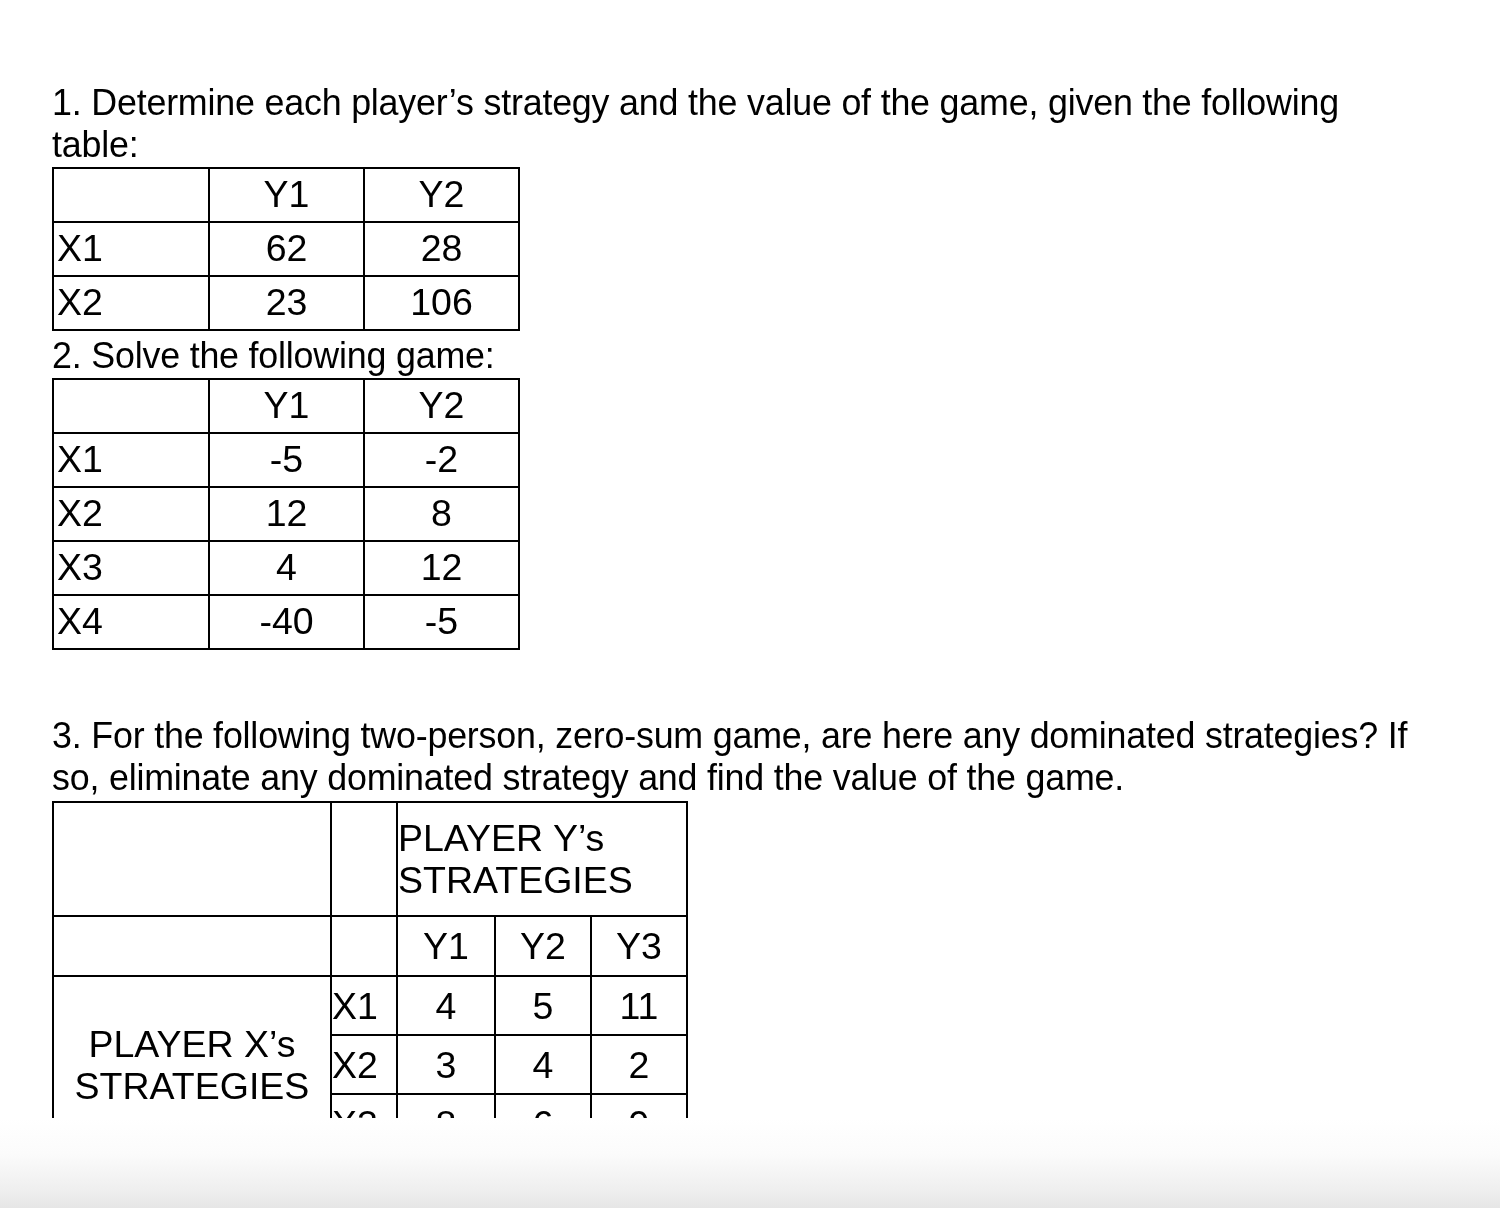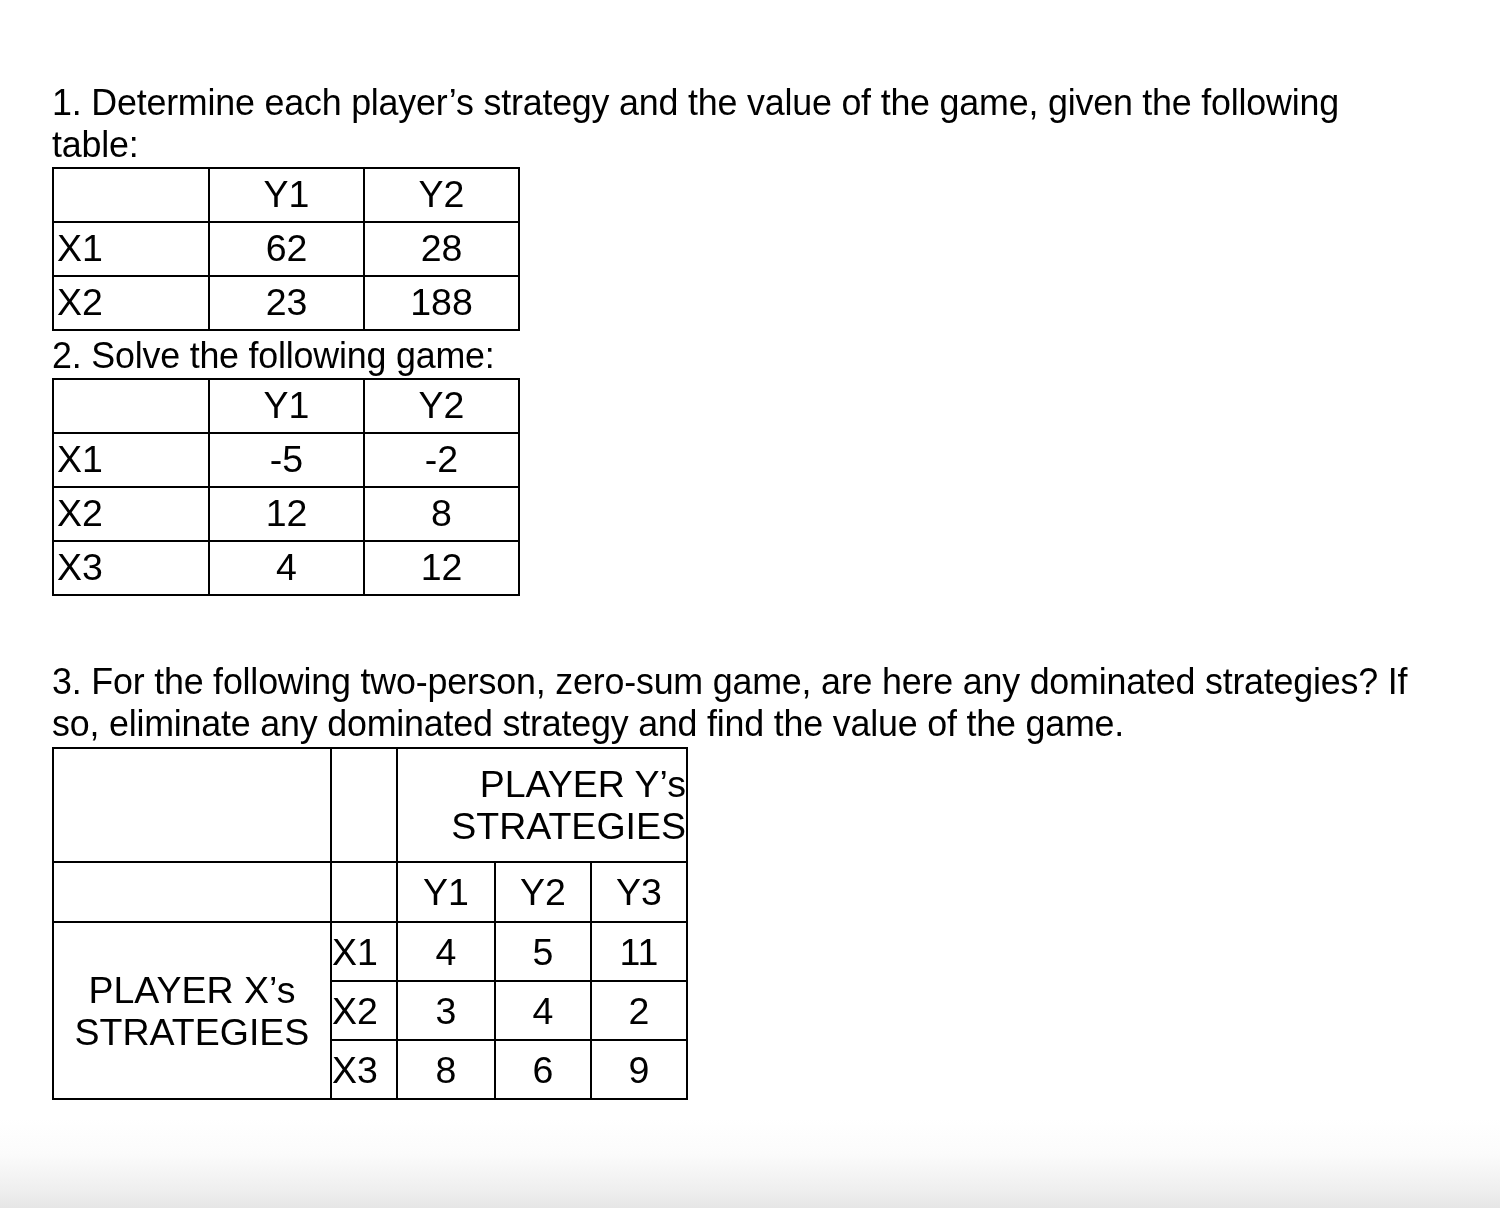--- a/index.html
+++ b/index.html
@@ -107,21 +107,21 @@
     font-stretch: condensed;
   }
   table.t3 col.k0 { width: 278px; }
   table.t3 col.k1 { width: 66px; }
   table.t3 col.k2 { width: 98px; }
   table.t3 col.k3 { width: 96px; }
   table.t3 col.k4 { width: 96px; }
 
   td.corner-tall { height: 112px; }
   td.ystrat {
-    text-align: right;
+    text-align: left;
     padding-left: 4px;
     line-height: 42px;
     border-radius: 18px;
   }
   td.yhdr { text-align: center; height: 58px; }
   td.xlabel {
     text-align: left;
     padding-left: 2px;
     height: 57px;
   }
@@ -157,21 +157,21 @@
             <td class="hdr">Y2</td>
           </tr>
           <tr>
             <td class="lbl">X1</td>
             <td class="num">62</td>
             <td class="num">28</td>
           </tr>
           <tr>
             <td class="lbl">X2</td>
             <td class="num">23</td>
-            <td class="num">188</td>
+            <td class="num">106</td>
           </tr>
         </tbody>
       </table>
     </div>
 
     <p class="qtext q2">2. Solve the following game:</p>
 
     <div class="table2-wrap">
       <table class="gametable t12">
         <colgroup>
@@ -192,20 +192,25 @@
           </tr>
           <tr>
             <td class="lbl">X2</td>
             <td class="num">12</td>
             <td class="num">8</td>
           </tr>
           <tr>
             <td class="lbl">X3</td>
             <td class="num">4</td>
             <td class="num">12</td>
+          </tr>
+          <tr>
+            <td class="lbl">X4</td>
+            <td class="num">-40</td>
+            <td class="num">-5</td>
           </tr>
         </tbody>
       </table>
     </div>
 
     <div class="spacer-q3"></div>
 
     <p class="qtext q3">3. For the following two-person, zero-sum game, are here any dominated strategies? If so, eliminate any dominated strategy and find the value of the game.</p>
 
     <table class="t3">

